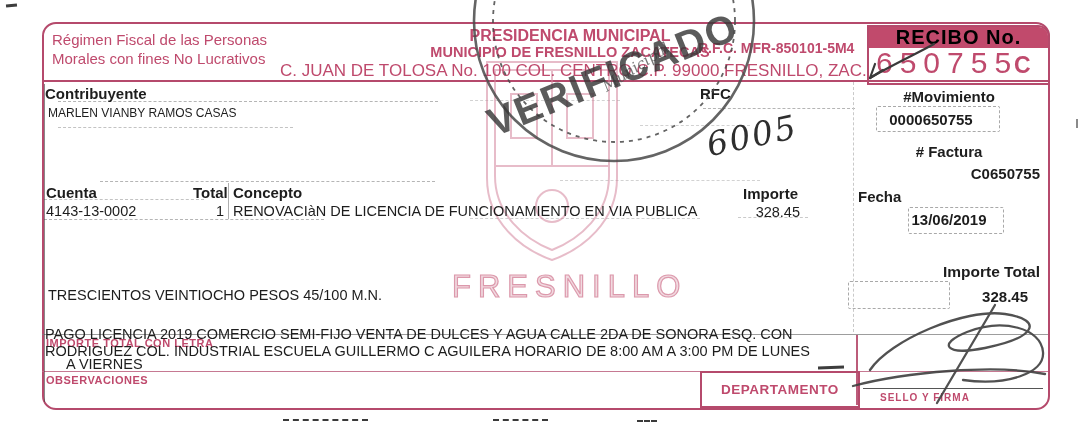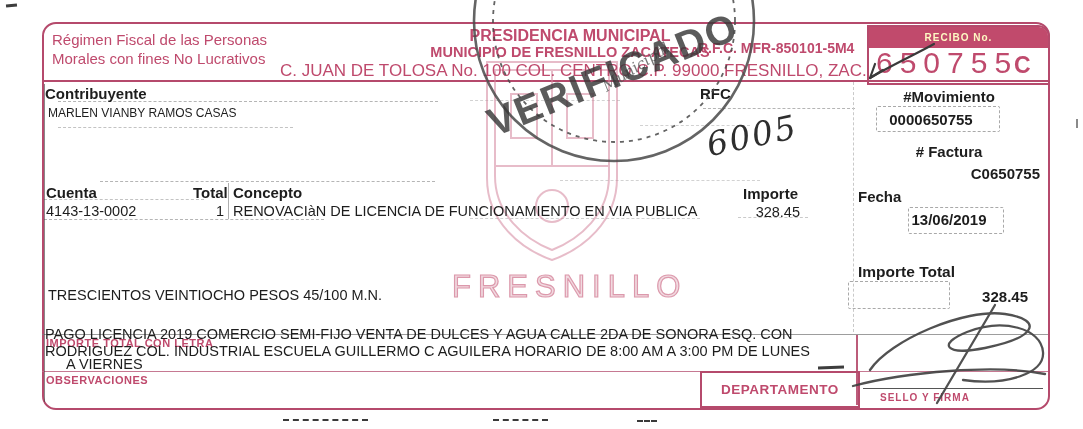--- a/index.html
+++ b/index.html
@@ -11,21 +11,21 @@
   .doc-border{position:absolute;left:42px;top:22px;width:1004px;height:384px;
               border:2.5px solid #b54a6c;border-radius:14px;}
   .hline-pink{position:absolute;border-top:2.5px solid #b54a6c;}
   .thin-pink{position:absolute;border-top:1.5px solid #c06a86;opacity:.9;}
   .gray-rule{position:absolute;border-top:1.5px solid #7c7c7c;opacity:.75;}
   .dash-h{position:absolute;border-top:1px dashed #b5b5b5;}
   .dash-box{position:absolute;border:1px dashed #a9a9a9;border-radius:2px;}
   .recibo-box{position:absolute;left:867px;top:25px;width:179px;height:56px;
               border:2px solid #b54a6c;border-radius:0 12px 0 0;}
   .recibo-bar{position:absolute;left:0;top:0;width:100%;height:21px;background:#c14a6c;
-              color:#fef9c3;font-weight:700;font-size:10px;letter-spacing:1px;
+              color:#000000;font-weight:700;font-size:20px;letter-spacing:1px;
               text-align:center;line-height:21px;border-radius:0 9px 0 0;}
   .dept-box{position:absolute;left:700px;top:371px;width:156px;height:33px;
             border:2px solid #b54a6c;}
   .dept-box span{display:block;text-align:center;line-height:33px;font-size:13.5px;
                  font-weight:700;letter-spacing:.5px;color:#bf4a6d;}
   .watermark-text{color:#f0d6dd;-webkit-text-stroke:1.2px #d98fa4;opacity:.9;
                   font-size:31px;letter-spacing:7px;}
   .verificado{font-size:40px;font-weight:700;color:#383838;opacity:.82;letter-spacing:2px;
               text-align:center;transform:rotate(-22deg);}
   .handwriting{font-family:"DejaVu Serif",serif;font-style:italic;color:#2e2e2e;}
@@ -115,21 +115,21 @@
   <div class="dash-box" style="left:876px;top:106px;width:122px;height:24px;"></div>
   <div class="abs b" style="left:840px;top:111px;width:182px;text-align:center;font-size:15px;z-index:3;">0000650755</div>
 
   <div class="abs b" style="left:858px;top:143px;width:182px;text-align:center;font-size:15px;z-index:3;"># Factura</div>
   <div class="abs" style="left:858px;top:165px;width:182px;text-align:right;font-size:15px;font-weight:600;z-index:3;">C0650755</div>
 
   <div class="abs b" style="left:858px;top:188px;width:182px;text-align:left;font-size:15px;z-index:3;">Fecha</div>
   <div class="dash-box" style="left:908px;top:207px;width:94px;height:25px;"></div>
   <div class="abs b" style="left:858px;top:211px;width:182px;text-align:center;font-size:15px;z-index:3;">13/06/2019</div>
 
-  <div class="abs b" style="left:858px;top:263px;width:182px;text-align:left;font-size:15.5px;z-index:3;">Importe Total</div>
+  <div class="abs b" style="left:858px;top:263px;width:182px;text-align:right;font-size:15.5px;z-index:3;">Importe Total</div>
   <div class="dash-box" style="left:848px;top:281px;width:100px;height:26px;"></div>
   <div class="abs b" style="left:940px;top:288px;width:88px;text-align:right;font-size:15px;z-index:3;">328.45</div>
 
   <div class="gray-rule" style="left:42px;top:334px;width:1006px;"></div>
   <div class="thin-pink" style="left:42px;top:371px;width:1006px;"></div>
   <div class="abs pink b" style="left:46px;top:337px;font-size:11px;letter-spacing:.5px;z-index:2;">IMPORTE TOTAL CON LETRA</div>
   <div class="abs pink b" style="left:46px;top:374px;font-size:11px;letter-spacing:.5px;z-index:2;">OBSERVACIONES</div>
   <div class="abs" style="left:45px;top:326px;font-size:14.5px;z-index:3;">PAGO LICENCIA 2019 COMERCIO SEMI-FIJO VENTA DE DULCES Y AGUA CALLE 2DA DE SONORA ESQ. CON</div>
   <div class="abs" style="left:45px;top:343px;font-size:14.5px;z-index:3;">RODRIGUEZ COL. INDUSTRIAL ESCUELA GUILLERMO C AGUILERA HORARIO DE 8:00 AM A 3:00 PM DE LUNES</div>
   <div class="abs" style="left:45px;top:356px;font-size:14.5px;z-index:3;padding-left:21px;">A VIERNES</div>

